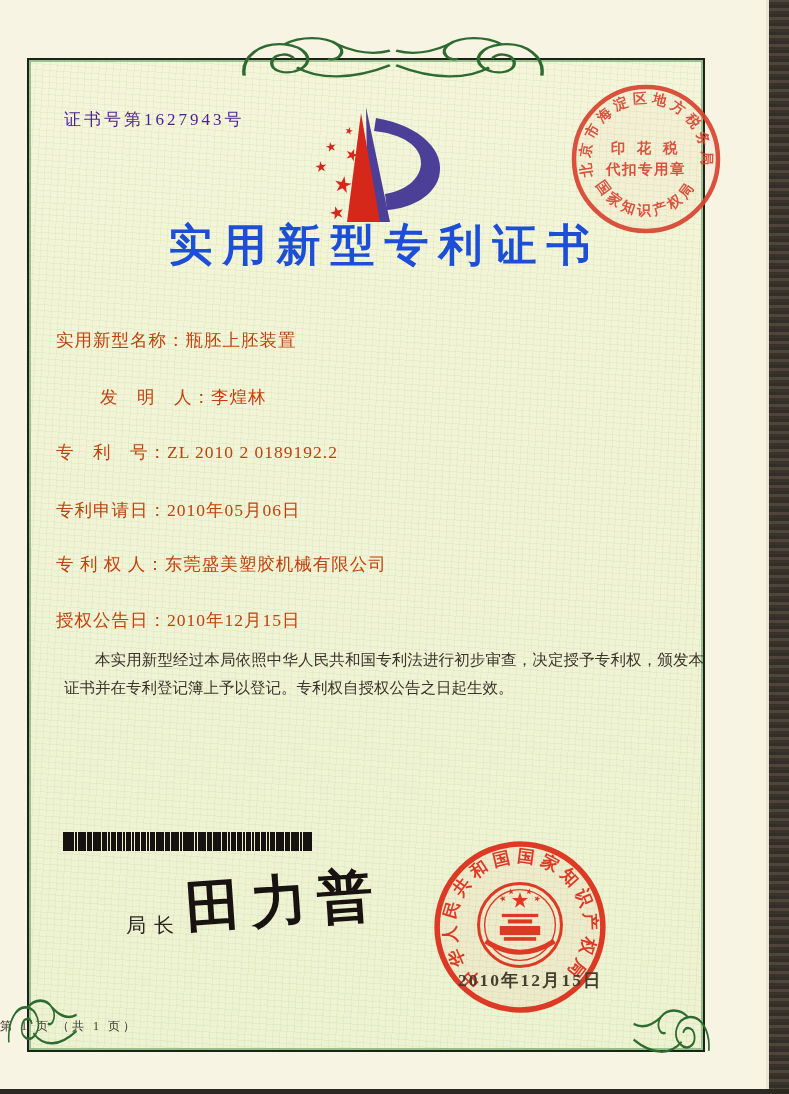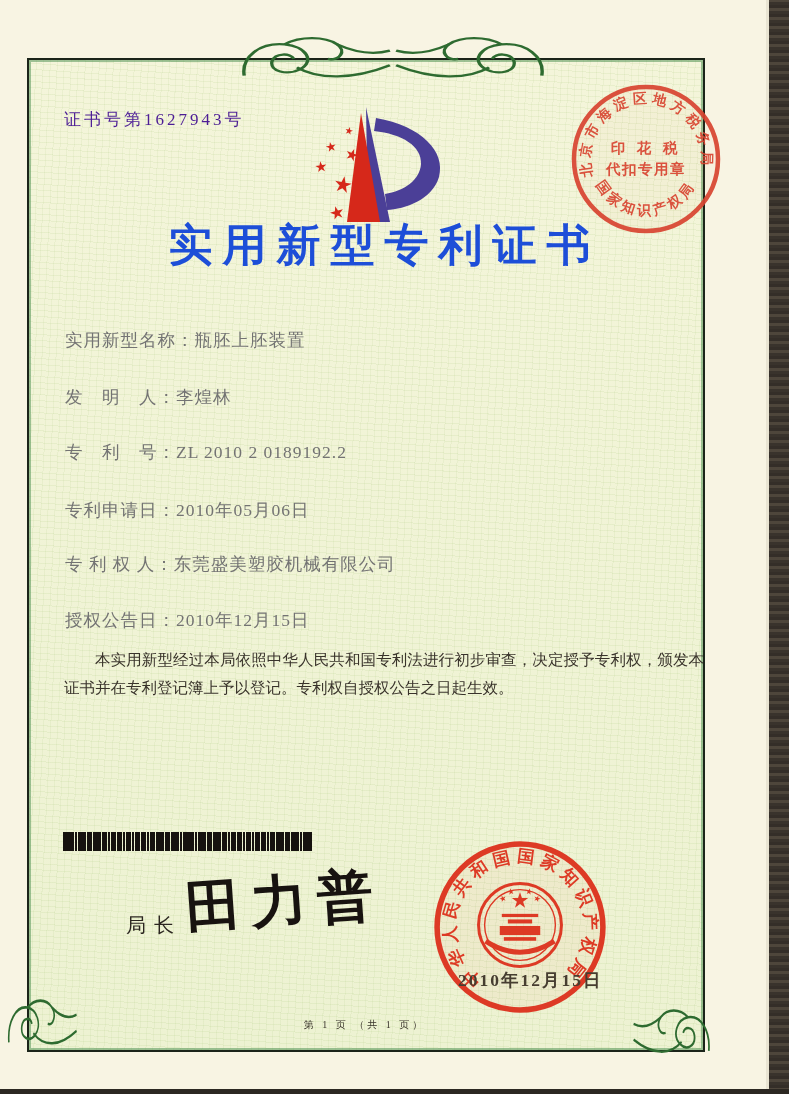--- a/index.html
+++ b/index.html
@@ -27,41 +27,41 @@
     background:
       repeating-linear-gradient(93deg,rgba(140,180,90,.09) 0 1px,transparent 1px 7px),
       repeating-linear-gradient(4deg,rgba(150,190,100,.12) 0 1px,transparent 1px 6px),
       linear-gradient(#f4f5da,#edf2d2);
   }
   .flourish{z-index:6;}
   
   .cert-no{left:64px;top:108px;font-size:17px;letter-spacing:3px;color:#4c1d95;z-index:5;}
   .title{left:0;right:20px;top:216px;text-align:center;font-size:44px;font-weight:bold;
          letter-spacing:10px;color:#1d4ed8;z-index:5;}
-  .field{left:65px;font-size:17.5px;letter-spacing:1px;color:#737373;z-index:5;white-space:nowrap;text-align:center;}
-  .f1{top:328px;} .f2{top:385px;} .f3{top:440px;} .f4{top:498px;} .f5{top:552px;} .f6{top:608px;}
+  .field{left:56px;font-size:17.5px;letter-spacing:1px;color:#c2410c;z-index:5;white-space:nowrap;text-align:center;}
+  .f1{top:328px;} .f2{top:385px;margin-left:44px;} .f3{top:440px;} .f4{top:498px;} .f5{top:552px;} .f6{top:608px;}
   .body-text{left:64px;width:640px;top:646px;font-size:15.5px;line-height:1.82;
              text-align:justify;color:#39332b;z-index:5;}
   .body-text p{margin:0;text-indent:2em;}
   .barcode{
     left:63px;top:832px;width:249px;height:19px;z-index:5;
     background-image:
       repeating-linear-gradient(90deg,#16120f 0 2px,transparent 2px 3px),
       repeating-linear-gradient(90deg,#16120f 0 1px,transparent 1px 5px),
       repeating-linear-gradient(90deg,#16120f 0 3px,transparent 3px 8px);
   }
   .sig-title{left:126px;top:912px;font-size:20px;letter-spacing:8px;color:#2b2620;z-index:5;}
   .sig-name{
     left:185px;top:864px;font-size:56px;font-weight:bold;letter-spacing:10px;
     color:#181310;transform:rotate(-4deg);z-index:6;white-space:nowrap;
   }
   .seal{left:429px;top:836px;width:182px;height:182px;z-index:4;opacity:.94;}
   .seal-date{left:458px;top:968px;font-size:17.5px;font-weight:bold;letter-spacing:2px;
              color:#463d30;z-index:7;white-space:nowrap;}
-  .footer{left:0;right:60px;top:1018px;text-align:center;font-size:10px;
+  .footer{left:0;right:60px;top:1018px;font-size:12px;
           letter-spacing:3px;color:#3b362d;z-index:5;}
   .stamp{left:565px;top:78px;width:162px;height:162px;z-index:8;opacity:.92;}
   .logo{left:292px;top:104px;width:175px;height:130px;z-index:5;}
 </style>
 </head>
 <body>
 
 <div class="abs frame"></div>
 
 <svg width="0" height="0" style="position:absolute">

